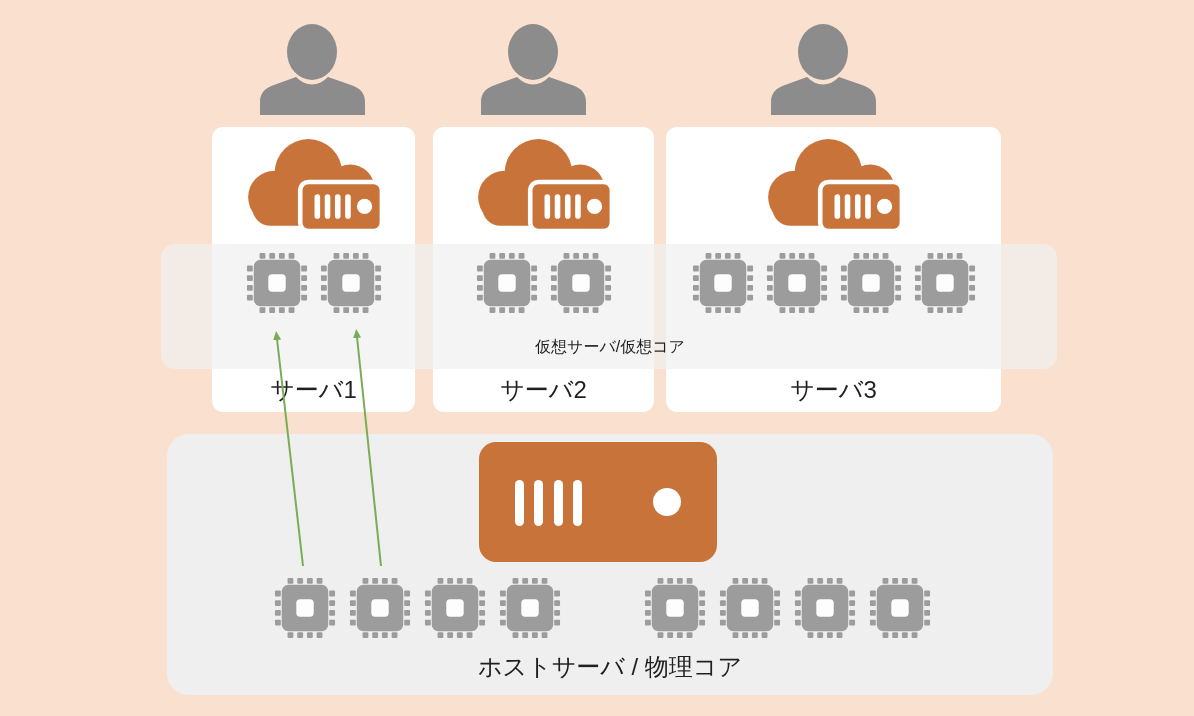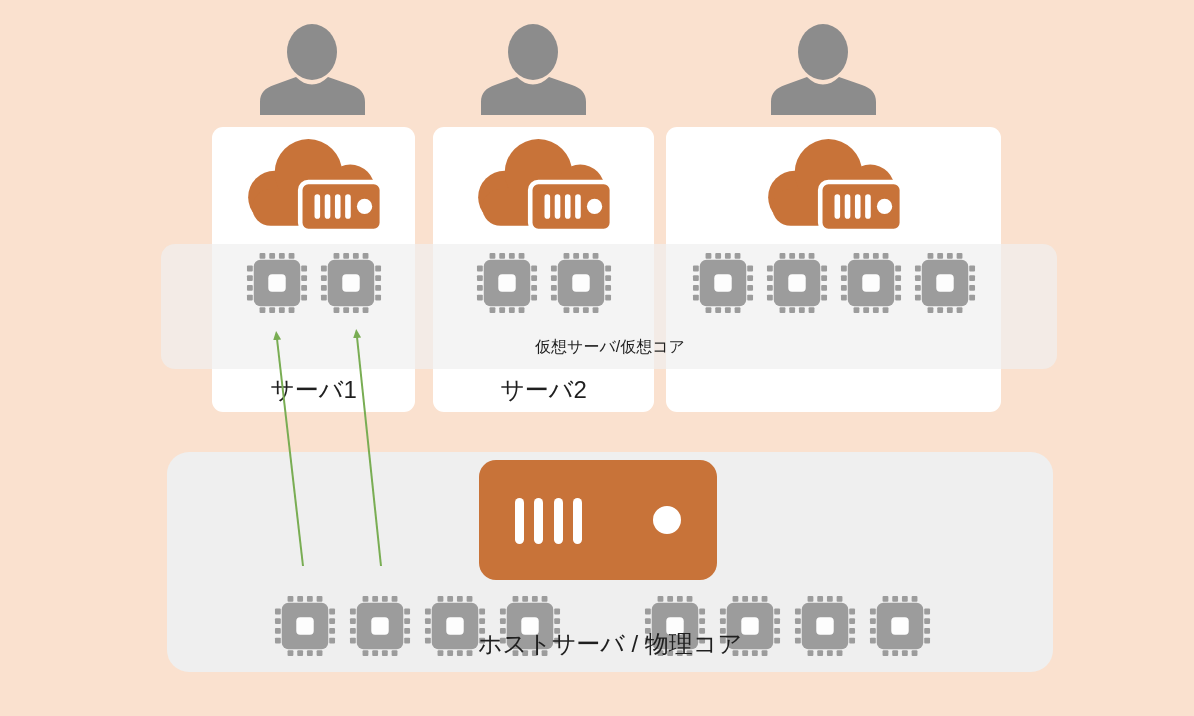--- a/index.html
+++ b/index.html
@@ -46,21 +46,21 @@
   .card-label{position:absolute;left:0;right:0;bottom:6px;text-align:center;
               font-size:24px;line-height:32px;color:var(--text);z-index:1;}
 
   
   .band{position:absolute;left:161px;top:244px;width:896px;height:125px;
         background:var(--band-overlay);border-radius:14px;}
   .band-label{position:absolute;left:460px;top:334px;width:300px;text-align:center;
               font-size:16px;line-height:26px;color:var(--text);z-index:1;}
 
   
-  .host{position:absolute;left:167px;top:452px;width:886px;height:220px;
+  .host{position:absolute;left:167px;top:434px;width:886px;height:261px;
         background:var(--host-box);border-radius:22px;}
   .host-icon{position:absolute;left:312px;top:8px;width:238px;height:120px;
              color:var(--accent-orange);}
   .host-icon svg{display:block;width:100%;height:100%;}
   .host-chip-row{position:absolute;top:143px;display:flex;gap:13px;}
   #host-chips-1{left:107px;}
   #host-chips-2{left:477px;}
   .host-label{position:absolute;left:0;right:0;bottom:12px;text-align:center;
               font-size:24px;line-height:32px;color:var(--text);}
 
@@ -343,20 +343,21 @@
             <rect x="1" y="44" width="6" height="6" rx="1"></rect>
       <rect x="57" y="14" width="6" height="6" rx="1"></rect>
             <rect x="57" y="24" width="6" height="6" rx="1"></rect>
             <rect x="57" y="34" width="6" height="6" rx="1"></rect>
             <rect x="57" y="44" width="6" height="6" rx="1"></rect>
       <rect x="8" y="8" width="48" height="48" rx="7"></rect>
     </g>
     <rect x="23" y="23" width="18" height="18" rx="4" fill="#fdfdfd"></rect>
   </svg>
 </div>
+    <div class="card-label">サーバ3</div>
   </div>
 
   <div class="band"></div>
   <div class="band-label">仮想サーバ/仮想コア</div>
 
   <div class="host">
     <div class="host-icon">
       <svg viewBox="0 0 238 120">
         <rect x="0" y="0" width="238" height="120" rx="17" fill="currentColor"></rect>
         <g fill="#ffffff">

